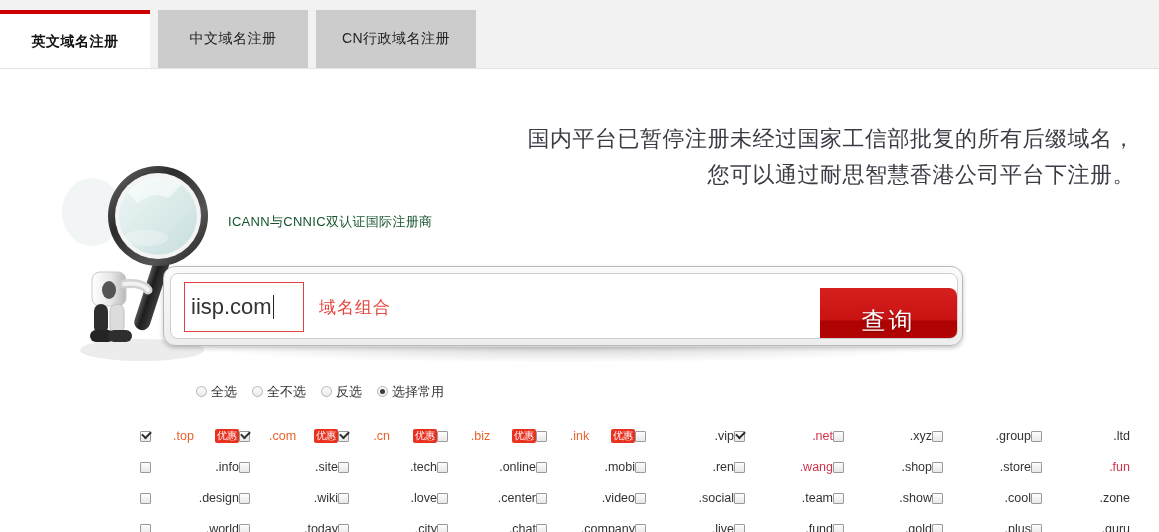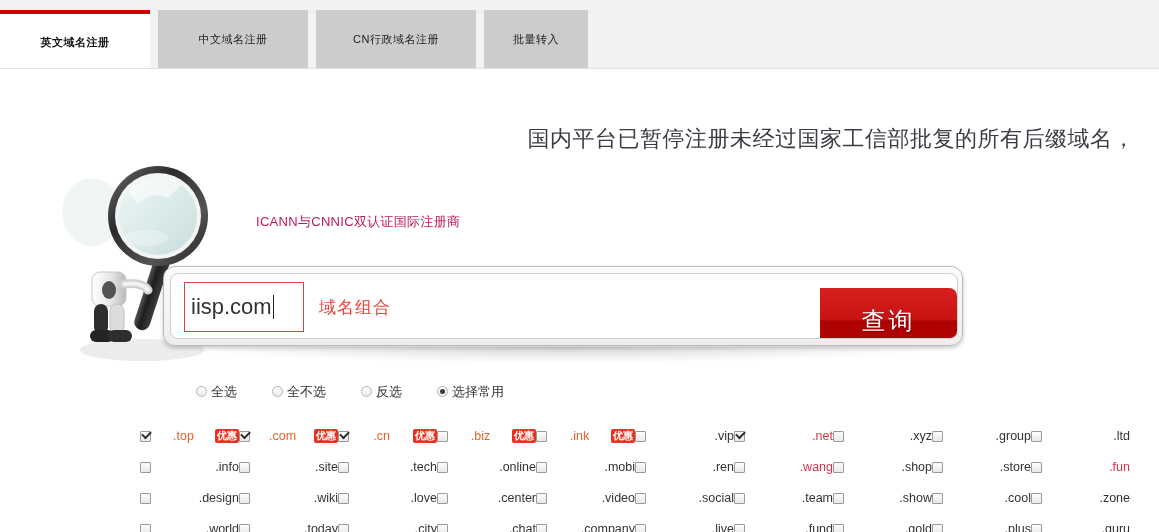--- a/index.html
+++ b/index.html
@@ -8,39 +8,39 @@
     font-family:"Liberation Sans","DejaVu Sans",sans-serif;
     -webkit-font-smoothing:antialiased;
   }
   .page{position:relative;width:1159px;height:532px;}
 
   
   .tabbar{position:absolute;left:0;top:0;width:1159px;height:68px;background:#f2f2f2;}
   .tabbar:after{content:"";position:absolute;left:0;top:68px;width:1159px;height:1px;background:#e2e2e2;}
   .tabs{position:absolute;left:0;top:10px;display:flex;align-items:flex-start;}
   .tab{
-    height:58px;background:#cccccc;color:#222;font-size:11px;
+    height:58px;background:#cccccc;color:#222;font-size:14px;
     display:flex;align-items:center;justify-content:center;
     margin-right:8px;box-sizing:border-box;cursor:pointer;white-space:nowrap;
     letter-spacing:.5px;
   }
   .tab.active{
     background:#ffffff;border-top:4px solid #cc0000;color:#111;font-weight:bold;
     height:60px;
   }
 
   
   .hero{position:absolute;left:0;top:69px;width:1159px;height:463px;background:#fff;}
   .banner{
     position:absolute;right:24px;top:52px;width:620px;text-align:right;
     font-size:22px;line-height:36px;color:#3b3b46;letter-spacing:.5px;
   }
 
   .icann{
-    position:absolute;left:228px;top:144px;font-size:13px;color:#be185d;letter-spacing:.3px;margin-left:28px;
+    position:absolute;left:228px;top:144px;font-size:13px;color:#14532d;letter-spacing:.3px;
   }
 
   
   .mascot{position:absolute;left:50px;top:85px;width:220px;height:220px;}
   .mascot svg{display:block;}
 
   
   .searchwrap{
     position:absolute;left:163px;top:197px;width:800px;height:80px;
     background:linear-gradient(#fbfbfb,#ededed);
@@ -73,21 +73,21 @@
     text-shadow:0 1px 2px rgba(0,0,0,.35);
   }
   .shadowbar{
     position:absolute;left:180px;top:278px;width:770px;height:16px;
     background:radial-gradient(ellipse at 50% 0%, rgba(0,0,0,.16), rgba(0,0,0,0) 70%);
   }
 
   
   .radiorow{
     position:absolute;left:196px;top:316px;display:flex;align-items:center;
-    font-size:13px;color:#333;gap:20px;
+    font-size:13px;color:#333;
   }
   .radioitem{display:flex;align-items:center;margin-right:15px;cursor:pointer;}
   .radiodot{
     width:11px;height:11px;border-radius:50%;border:1px solid #b4b4b4;
     background:linear-gradient(#fdfdfd,#eaeaea);margin-right:4px;box-sizing:border-box;
     position:relative;flex:0 0 auto;
   }
   .radioitem.checked .radiodot:after{
     content:"";position:absolute;left:2px;top:2px;width:5px;height:5px;border-radius:50%;
     background:#3a3a3a;
@@ -106,41 +106,41 @@
     content:"";position:absolute;left:1px;top:-1px;width:7px;height:4px;
     border-left:2px solid #2c2c2c;border-bottom:2px solid #2c2c2c;
     transform:rotate(-45deg);
   }
   .tldname{font-size:12.5px;color:#333;line-height:14px;white-space:nowrap;}
   .tldname.hot{color:#e8622a;}
   .tldname.red{color:#d2344a;}
   .badge{
     display:inline-block;background:#e8311f;color:#fff;font-size:10px;line-height:12px;
     padding:1px 2px;border-radius:2px;margin-left:1px;vertical-align:1px;
-    letter-spacing:0;font-weight:bold;
+    letter-spacing:0;font-weight:normal;
   }
 </style>
 </head>
 <body>
 
 <div class="page">
 
   <div class="tabbar">
     <div class="tabs" id="tabs">
         <div class="tab active" style="width: 150px;">英文域名注册</div>
         <div class="tab" style="width: 150px;">中文域名注册</div>
         <div class="tab" style="width: 160px;">CN行政域名注册</div>
-        <div class="tab" style="width: 104px;">批量转入</div>
       </div>
   </div>
 
   <div class="hero">
 
     <div class="banner">
       <div>国内平台已暂停注册未经过国家工信部批复的所有后缀域名，</div>
+      <div>您可以通过耐思智慧香港公司平台下注册。</div>
     </div>
 
     <div class="icann">ICANN与CNNIC双认证国际注册商</div>
 
     <div class="mascot">
       <svg width="220" height="220" viewBox="0 0 220 220" xmlns="http://www.w3.org/2000/svg">
         <defs>
           <linearGradient id="glassG" x1="0" y1="0" x2="1" y2="1">
             <stop offset="0%" stop-color="#eef6f5"></stop>
             <stop offset="45%" stop-color="#dceceb"></stop>

